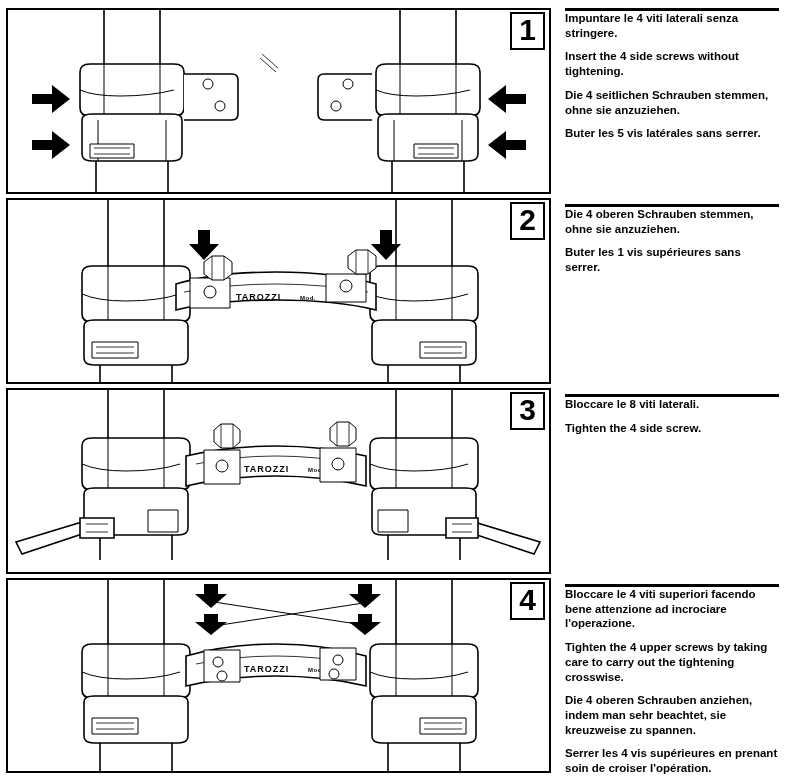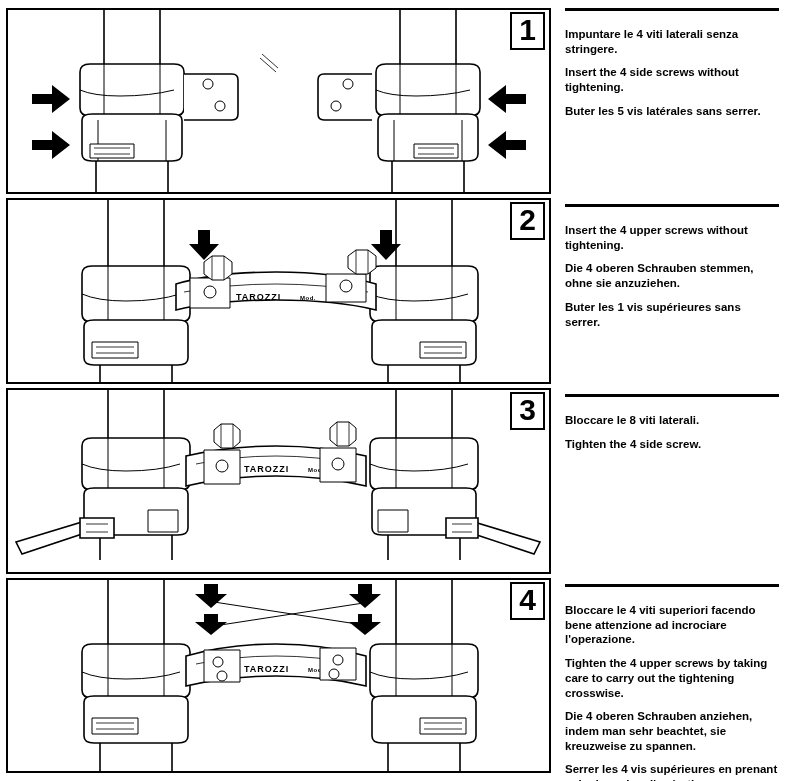--- a/index.html
+++ b/index.html
@@ -59,21 +59,21 @@
     left: 565px;
     top: 8px;
     width: 214px;
     height: 765px;
   }
   .textblock {
     position: absolute;
     left: 0;
     width: 214px;
     border-top: 3px solid #000;
-    padding-top: 16px;
+    padding-top: 0;
     box-sizing: border-box;
   }
   .textblock.t1 { top: 0px; }
   .textblock.t2 { top: 196px; }
   .textblock.t3 { top: 386px; }
   .textblock.t4 { top: 576px; }
 
   .lang {
     font-size: 11.5px;
     font-weight: bold;
@@ -294,25 +294,25 @@
       </svg>
       <div class="step-num">4</div>
     </div>
   </div>
 
   <div class="texts">
 
     <div class="textblock t1">
       <p class="lang">Impuntare le 4 viti laterali senza stringere.</p>
       <p class="lang">Insert the 4 side screws without tightening.</p>
+      <p class="lang">Die 4 seitlichen Schrauben stemmen, ohne sie anzuziehen.</p>
       <p class="lang">Buter les 5 vis latérales sans serrer.</p>
     </div>
 
     <div class="textblock t2">
-      <p class="lang">Insert the 4 upper screws without tightening.</p>
       <p class="lang">Die 4 oberen Schrauben stemmen, ohne sie anzuziehen.</p>
       <p class="lang">Buter les 1 vis supérieures sans serrer.</p>
     </div>
 
     <div class="textblock t3">
       <p class="lang">Bloccare le 8 viti laterali.</p>
       <p class="lang">Tighten the 4 side screw.</p>
     </div>
 
     <div class="textblock t4">

